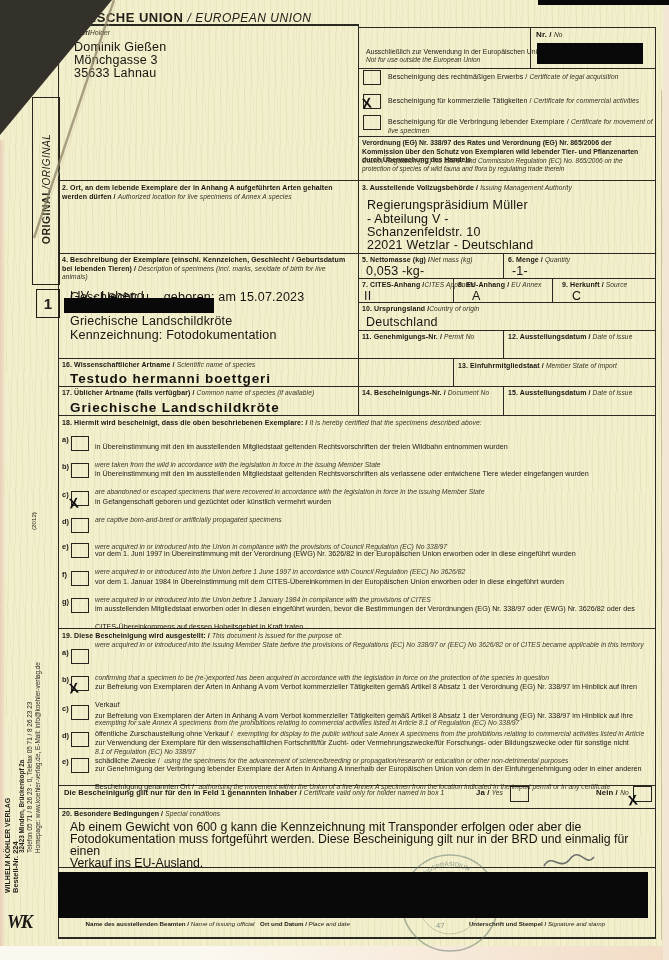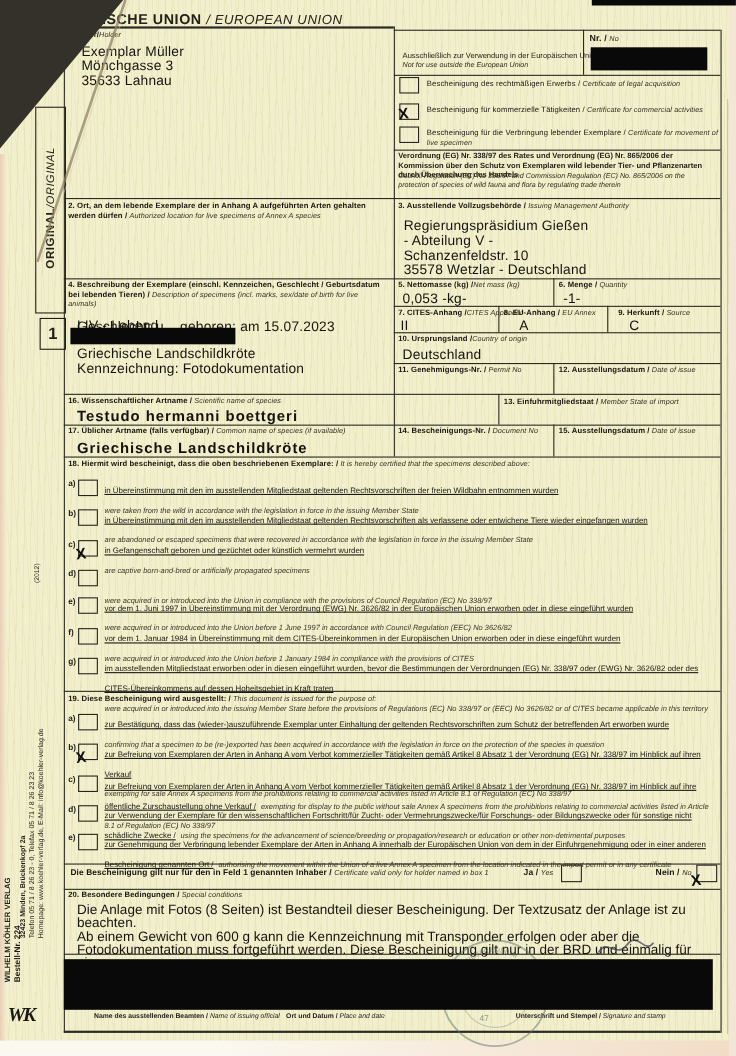--- a/index.html
+++ b/index.html
@@ -16,21 +16,21 @@
   .lab i{font-style:italic;font-weight:400;font-size:6.6px;color:#33301f;}
   .typed{position:absolute;font:400 12.5px/13.5px "Liberation Sans",sans-serif;color:#16140e;letter-spacing:.2px;z-index:3;}
   .bval{position:absolute;font:700 13.5px/14px "Liberation Sans",sans-serif;letter-spacing:.9px;color:#14120c;z-index:3;}
   .cbx{position:absolute;width:16px;height:13px;border:1.4px solid #26241c;z-index:3;background:rgba(255,255,255,.06);}
   .xmark{position:absolute;font:700 14px/14px "Liberation Sans",sans-serif;color:#0d0d0d;transform:rotate(-7deg);z-index:4;}
   .redact{position:absolute;background:#090909;z-index:8;}
   .irow{position:absolute;left:0;width:655px;z-index:3;}
   .ilet{position:absolute;left:62px;top:0;font:700 7.5px/9px "Liberation Sans",sans-serif;}
   .icb{position:absolute;left:71px;top:1px;}
   .itx{position:absolute;left:95px;top:0;width:552px;}
-  .item-de{font:400 7.2px/9.2px "Liberation Sans",sans-serif;color:#1b1913;text-decoration:underline;}
+  .item-de{font:400 7.2px/9.2px "Liberation Sans",sans-serif;color:#1b1913;}
   .item-en{font:italic 400 6.8px/8.8px "Liberation Sans",sans-serif;color:#3a382a;}
   .rot{transform:rotate(-90deg);transform-origin:0 0;z-index:3;}
   .margin-small{font:400 6.4px/8.2px "Liberation Sans",sans-serif;color:#1f1d16;white-space:nowrap;}
 </style>
 </head>
 <body>
 
 <div id="page">
 
   <div class="abs" style="left:0;top:140px;width:6px;height:810px;background:linear-gradient(90deg,#e9cdb6,#f2efcd);z-index:1;"></div>
@@ -93,21 +93,21 @@
     <div class="margin-small" style="font-weight:700;font-size:7px;">WILHELM KÖHLER VERLAG</div>
     <div class="margin-small" style="font-weight:700;font-size:7.5px;">Bestell-Nr. 224</div>
   </div>
   <div class="abs" style="left:7px;top:912px;font:700 italic 18px/20px 'Liberation Serif',serif;letter-spacing:-2px;color:#1a1814;z-index:3;">
     <span>WK</span>
   </div>
 
   <div class="lab" style="left:62px;top:29px;width:290px;">
     <span>Inhaber/</span><i>Holder</i>
   </div>
-  <div class="typed" style="left:74px;top:41px;">Exemplar Müller</div>
+  <div class="typed" style="left:74px;top:41px;">Dominik Gießen</div>
   <div class="typed" style="left:74px;top:54px;text-align:right;">Mönchgasse 3</div>
   <div class="typed" style="left:74px;top:67px;">35633 Lahnau</div>
 
   <div class="abs" style="left:366px;top:48px;font:400 6.9px/8px 'Liberation Sans',sans-serif;z-index:3;">Ausschließlich zur Verwendung in der Europäischen Union</div>
   <div class="abs" style="left:366px;top:56px;font:italic 400 6.5px/7.5px 'Liberation Sans',sans-serif;color:#33301f;z-index:3;">Not for use outside the European Union</div>
   <div class="lab" style="left:536px;top:31px;font-size:8px;">
     <span>Nr. /</span> <i>No</i>
   </div>
   <div class="redact" style="left:537px;top:43px;width:106px;height:21px;"></div>
 
@@ -129,24 +129,24 @@
   <div class="abs" style="left:362px;top:139px;width:290px;font:700 6.9px/8.6px 'Liberation Sans',sans-serif;z-index:3;">Verordnung (EG) Nr. 338/97 des Rates und Verordnung (EG) Nr. 865/2006 der Kommission über den Schutz von Exemplaren wild lebender Tier- und Pflanzenarten durch Überwachung des Handels</div>
   <div class="abs" style="left:362px;top:157px;width:290px;font:italic 400 6.5px/8px 'Liberation Sans',sans-serif;color:#33301f;z-index:3;">Council Regulation (EC) No 338/97 and Commission Regulation (EC) No. 865/2006 on the protection of species of wild fauna and flora by regulating trade therein</div>
 
   <div class="lab" style="left:62px;top:184px;width:292px;">
     <span>2. Ort, an dem lebende Exemplare der in Anhang A aufgeführten Arten gehalten werden dürfen /</span> <i>Authorized location for live specimens of Annex A species</i>
   </div>
 
   <div class="lab" style="left:362px;top:184px;width:290px;">
     <span>3. Ausstellende Vollzugsbehörde /</span> <i>Issuing Management Authority</i>
   </div>
-  <div class="typed" style="left:367px;top:199px;">Regierungspräsidium Gießen</div>
+  <div class="typed" style="left:367px;top:199px;">Regierungspräsidium Müller</div>
   <div class="typed" style="left:367px;top:213px;">- Abteilung V -</div>
   <div class="typed" style="left:367px;top:226px;">Schanzenfeldstr. 10</div>
-  <div class="typed" style="left:367px;top:239px;">35578 Wetzlar - Deutschland</div>
+  <div class="typed" style="left:367px;top:239px;">22021 Wetzlar - Deutschland</div>
 
   <div class="lab" style="left:62px;top:256px;width:290px;">
     <span>4. Beschreibung der Exemplare (einschl. Kennzeichen, Geschlecht / Geburtsdatum bei lebenden Tieren) /</span> <i>Description of specimens (incl. marks, sex/date of birth for live animals)</i>
   </div>
   <div class="typed" style="left:70px;top:290px;">LIV - Lebend</div>
   <div class="typed" style="left:70px;top:291px;">Geschlecht: u. , geboren: am 15.07.2023</div>
   <div class="redact" style="left:64px;top:298px;width:150px;height:15px;"></div>
   <div class="typed" style="left:70px;top:315px;">Griechische Landschildkröte</div>
   <div class="typed" style="left:70px;top:329px;">Kennzeichnung: Fotodokumentation</div>
 
@@ -227,21 +227,21 @@
   </div>
 
   <div class="lab" style="left:62px;top:632px;width:580px;">
     <span>19. Diese Bescheinigung wird ausgestellt: /</span> <i>This document is issued for the purpose of:</i>
   </div>
   <div class="irow" style="top:648px;">
     <span class="ilet">a)</span>
     <span class="cbx icb">
         <span class="xmark" style="left:-3px;top:2px;"></span>
       </span>
-    <span class="itx"><span class="item-de">zur Bestätigung, dass das (wieder-)auszuführende Exemplar unter Einhaltung der geltenden Rechtsvorschriften zum Schutz der betreffenden Art erworben wurde</span><br><span class="item-en">confirming that a specimen to be (re-)exported has been acquired in accordance with the legislation in force on the protection of the species in question</span></span>
+    <span class="itx"><br><span class="item-en">confirming that a specimen to be (re-)exported has been acquired in accordance with the legislation in force on the protection of the species in question</span></span>
   </div>
   <div class="irow" style="top:675px;">
     <span class="ilet">b)</span>
     <span class="cbx icb">
         <span class="xmark" style="left:-3px;top:4px;">X</span>
       </span>
     <span class="itx"><span class="item-de">zur Befreiung von Exemplaren der Arten in Anhang A vom Verbot kommerzieller Tätigkeiten gemäß Artikel 8 Absatz 1 der Verordnung (EG) Nr. 338/97 im Hinblick auf ihren Verkauf</span><br><span class="item-en">exempting for sale Annex A specimens from the prohibitions relating to commercial activities listed in Article 8.1 of Regulation (EC) No 338/97</span></span>
   </div>
   <div class="irow" style="top:704px;">
     <span class="ilet">c)</span>
@@ -278,21 +278,20 @@
     <span>Nein /</span> <i>No</i>
   </div>
   <div class="cbx" style="left:633px;top:786px;width:17px;height:14px;">
     <span class="xmark" style="left:-6px;top:6px;">X</span>
   </div>
 
   <div class="lab" style="left:62px;top:810px;">
     <span>20. Besondere Bedingungen /</span> <i>Special conditions</i>
   </div>
   <div class="abs" style="left:70px;top:821px;width:578px;font:400 12.3px/12px 'Liberation Sans',sans-serif;color:#16140e;z-index:3;">
-    <div>Die Anlage mit Fotos (8 Seiten) ist Bestandteil dieser Bescheinigung. Der Textzusatz der Anlage ist zu beachten.</div>
     <div>Ab einem Gewicht von 600 g kann die Kennzeichnung mit Transponder erfolgen oder aber die</div>
     <div>Fotodokumentation muss fortgeführt werden. Diese Bescheinigung gilt nur in der BRD und einmalig für einen</div>
     <div>Verkauf ins EU-Ausland.</div>
   </div>
 
   <svg class="abs" style="left:395px;top:848px;z-index:4;opacity:.8;" width="115" height="112" viewBox="0 0 115 112">
     <circle cx="55" cy="55" r="48" fill="none" stroke="#5a7066" stroke-width="1.6" opacity="0.6"></circle>
     <circle cx="55" cy="55" r="31" fill="none" stroke="#5a7066" stroke-width="1" opacity="0.4"></circle>
     <path id="arcT" d="M 18,55 A 37,37 0 0 1 92,55" fill="none"></path>
     <text font-size="6" fill="#4d635a" opacity="0.75" font-family="Liberation Sans, sans-serif">

